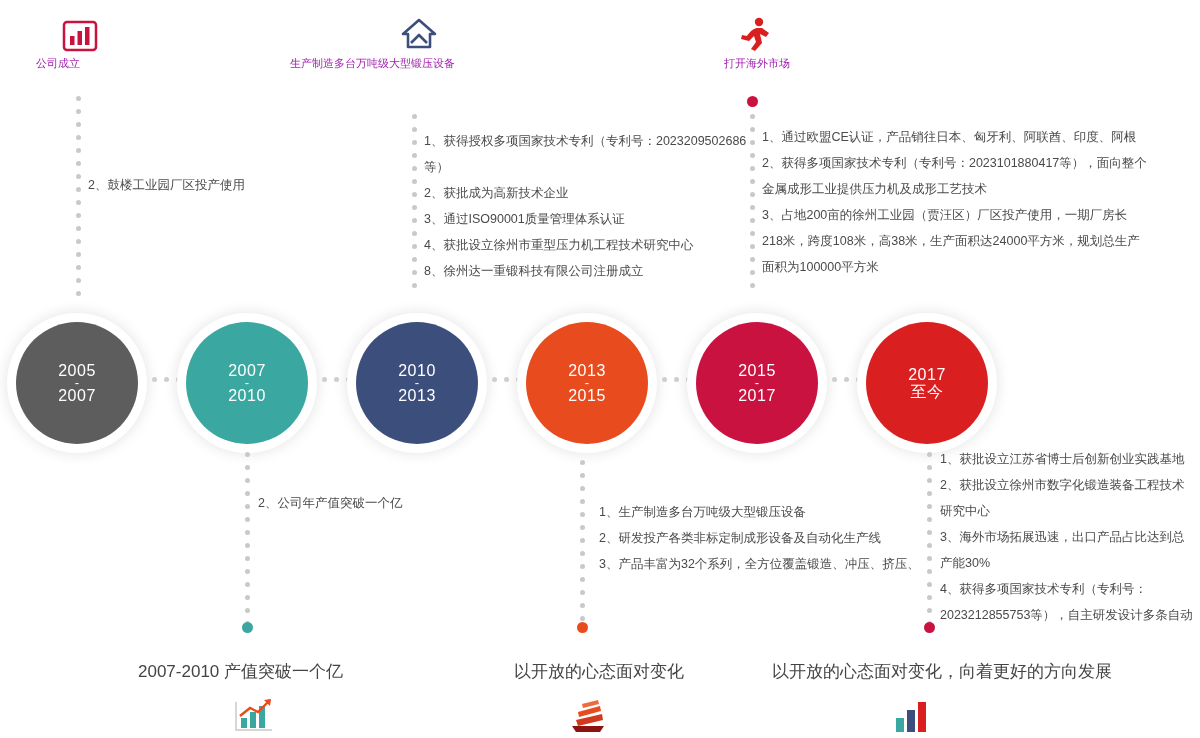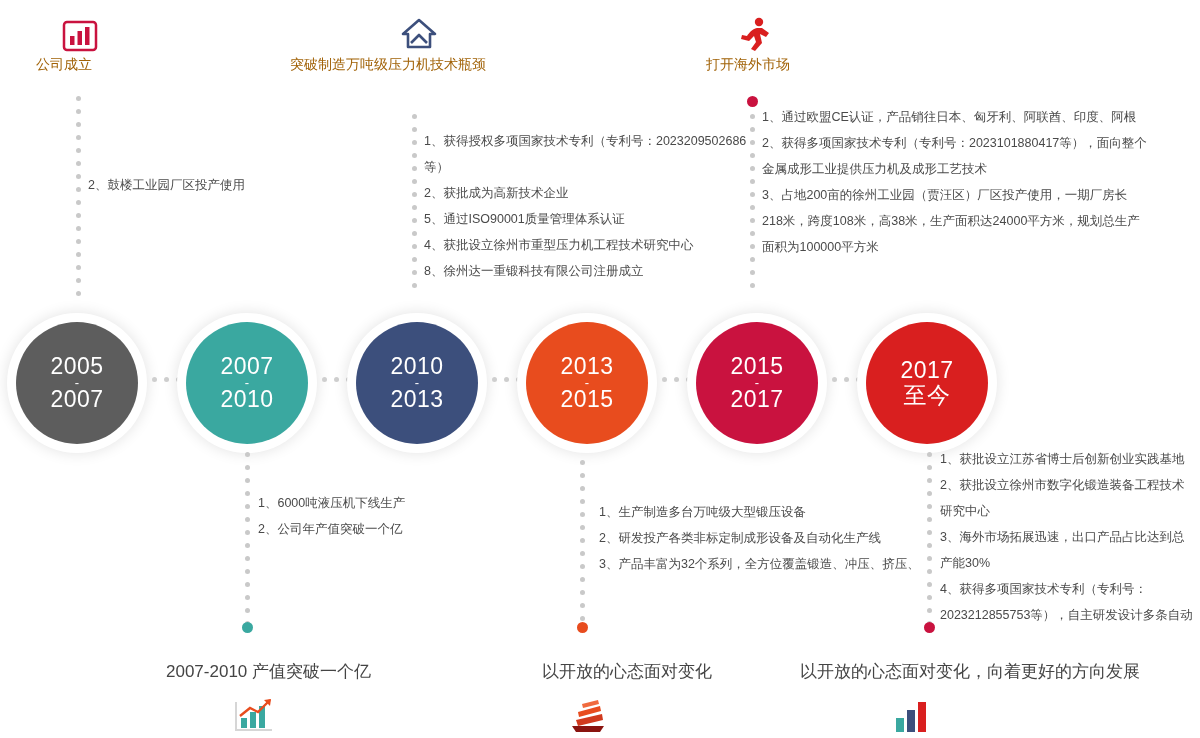--- a/index.html
+++ b/index.html
@@ -11,36 +11,36 @@
   }
   .stage{position:absolute;left:0;top:0;width:1200px;height:738px;}
 
   
   .node{
     position:absolute;width:122px;height:122px;border-radius:50%;
     display:flex;align-items:center;justify-content:center;
     box-shadow:0 0 0 9px #ffffff, 0 0 14px 10px rgba(0,0,0,0.10);
     color:#fff;text-align:center;line-height:1.08;
   }
-  .node .yr{font-size:23px;letter-spacing:0.5px;}
+  .node .yr{font-size:16px;letter-spacing:0.5px;}
   .node .dash{font-size:13px;line-height:8px;display:block;}
 
   .dots-h{position:absolute;top:377px;display:flex;gap:7px;}
   .dots-h i{display:block;width:5px;height:5px;border-radius:50%;background:#cfcfcf;}
 
   
   .vdots{position:absolute;width:5px;display:flex;flex-direction:column;gap:8px;align-items:center;}
   .vdots i{width:5px;height:5px;border-radius:50%;background:#c9c9c9;}
   .vcap{position:absolute;width:11px;height:11px;border-radius:50%;}
 
   
   .block{position:absolute;font-size:12.5px;line-height:26px;color:#4a4a4a;}
   .block p{margin:0;}
-  .htitle{position:absolute;font-size:14px;color:#a16207;}
-  .btitle{position:absolute;font-size:17px;color:#444;margin-left:28px;}
+  .htitle{position:absolute;font-size:11px;color:#a21caf;}
+  .btitle{position:absolute;font-size:17px;color:#444;}
 
   .icon{position:absolute;}
   .footicon{position:absolute;}
 </style>
 </head>
 <body>
 
 <div class="stage">
 
   <div class="icon" style="left:62px;top:20px;">
@@ -52,29 +52,29 @@
     </svg>
   </div>
   <div class="htitle" style="left:36px;top:56px;">公司成立</div>
 
   <div class="icon" style="left:400px;top:16px;">
     <svg width="38" height="36" viewBox="0 0 38 36">
       <path d="M19 4 L35 18 L30 18 L30 31 L8 31 L8 18 L3 18 Z" fill="none" stroke="#3c4f7c" stroke-width="2.6" stroke-linejoin="round"></path>
       <path d="M11 27 L19 19 L27 27" fill="none" stroke="#3c4f7c" stroke-width="2.6" stroke-linejoin="round"></path>
     </svg>
   </div>
-  <div class="htitle" style="left:290px;top:56px;">突破制造万吨级压力机技术瓶颈</div>
+  <div class="htitle" style="left:290px;top:56px;">生产制造多台万吨级大型锻压设备</div>
 
   <div class="icon" style="left:738px;top:16px;">
     <svg width="34" height="36" viewBox="0 0 34 36">
       <circle cx="21" cy="6" r="4.2" fill="#d91f1f"></circle>
       <path d="M19 12 C14 13 11 17 9 20 L4 19 L3 23 L11 25 L16 20 L18 26 L13 33 L17 35 L24 27 L22 18 L28 21 L31 17 L24 12 Z" fill="#d91f1f"></path>
     </svg>
   </div>
-  <div class="htitle" style="left:706px;top:56px;font-family:Liberation Serif, serif;">打开海外市场</div>
+  <div class="htitle" style="left:724px;top:56px;font-family:Liberation Serif, serif;">打开海外市场</div>
 
   <div class="vdots" style="left:76px;top:96px;">
     <i></i>
       <i></i>
       <i></i>
       <i></i>
       <i></i>
       <i></i>
       <i></i>
       <i></i>
@@ -122,26 +122,26 @@
   </div>
 
   <div class="block" style="left:88px;top:172px;width:300px;">
     <p>2、鼓楼工业园厂区投产使用</p>
   </div>
 
   <div class="block" style="left:424px;top:128px;width:330px;">
     <p>1、获得授权多项国家技术专利（专利号：2023209502686</p>
     <p>等）</p>
     <p>2、获批成为高新技术企业</p>
-    <p>5、通过ISO90001质量管理体系认证</p>
+    <p>3、通过ISO90001质量管理体系认证</p>
     <p>4、获批设立徐州市重型压力机工程技术研究中心</p>
     <p>8、徐州达一重锻科技有限公司注册成立</p>
   </div>
 
-  <div class="block" style="left:762px;top:104px;width:400px;">
+  <div class="block" style="left:762px;top:124px;width:400px;">
     <p>1、通过欧盟CE认证，产品销往日本、匈牙利、阿联酋、印度、阿根</p>
     <p>2、获得多项国家技术专利（专利号：2023101880417等），面向整个</p>
     <p>金属成形工业提供压力机及成形工艺技术</p>
     <p>3、占地200亩的徐州工业园（贾汪区）厂区投产使用，一期厂房长</p>
     <p>218米，跨度108米，高38米，生产面积达24000平方米，规划总生产</p>
     <p>面积为100000平方米</p>
   </div>
 
   <div class="node" style="left:16px;top:322px;background:#5d5d5d;">
     <div>
@@ -267,21 +267,20 @@
       <i></i>
       <i></i>
       <i></i>
       <i></i>
       <i></i>
       <i></i>
   </div>
   <div class="vcap" style="left:924px;top:622px;background:#c9123f;"></div>
 
   <div class="block" style="left:258px;top:490px;width:300px;">
-    <p>1、6000吨液压机下线生产</p>
     <p>2、公司年产值突破一个亿</p>
   </div>
 
   <div class="block" style="left:592px;top:499px;width:340px;margin-left:7px;">
     <p>1、生产制造多台万吨级大型锻压设备</p>
     <p>2、研发投产各类非标定制成形设备及自动化生产线</p>
     <p>3、产品丰富为32个系列，全方位覆盖锻造、冲压、挤压、</p>
   </div>
 
   <div class="block" style="left:940px;top:446px;width:270px;">

